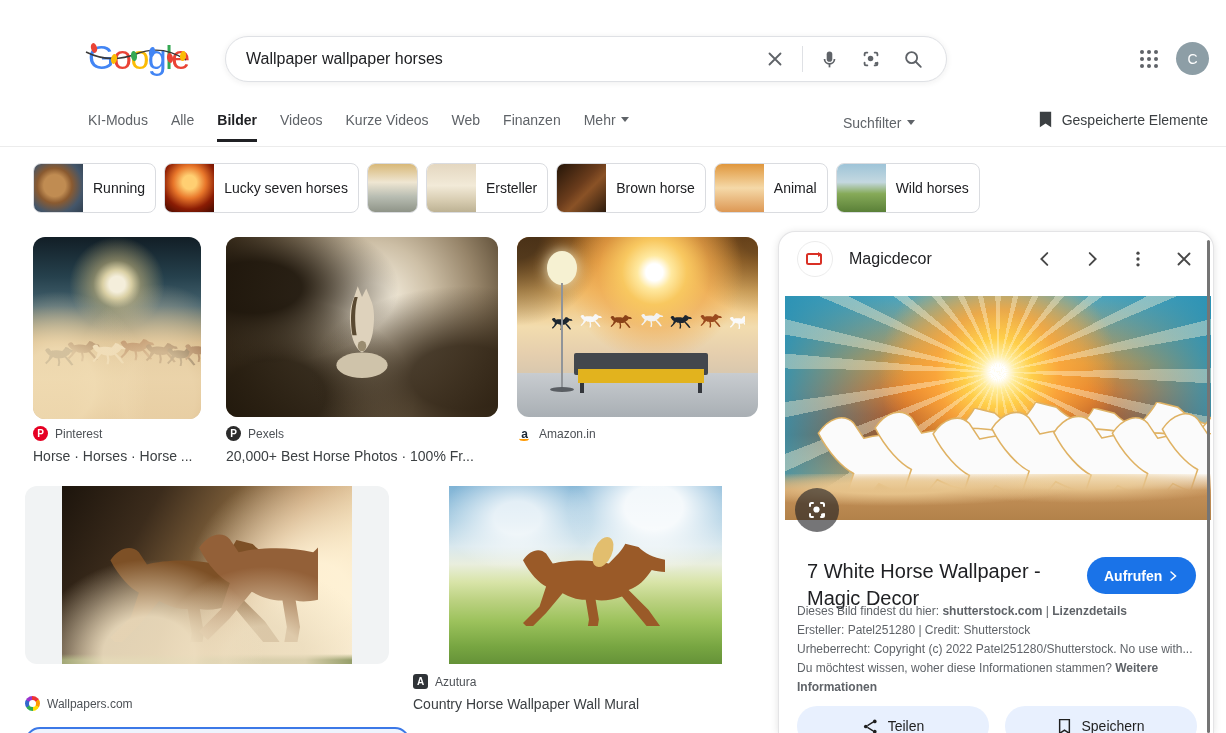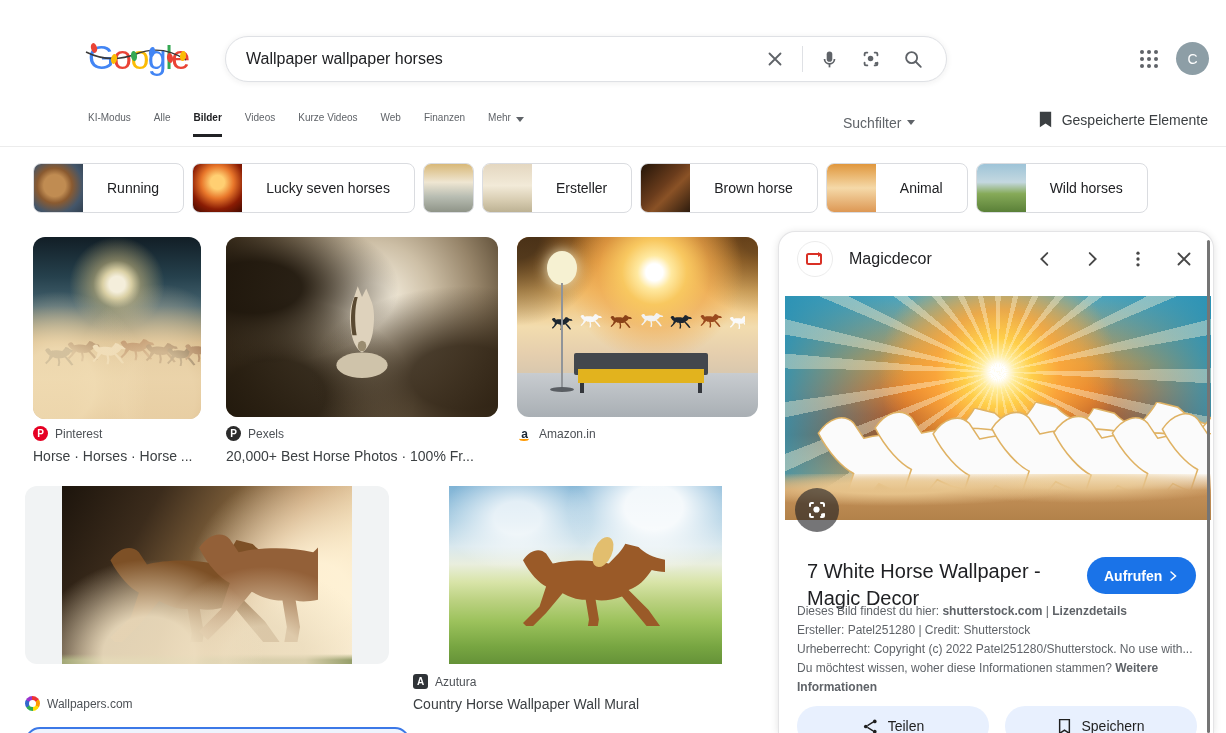--- a/index.html
+++ b/index.html
@@ -34,33 +34,33 @@
   .sb-divider { width:1px; height:26px; background:#dfe1e5; margin:0 6px; }
 
   .apps-grid { position:absolute; left:1139px; top:49px; cursor:pointer; }
   .avatar {
     position:absolute; left:1176px; top:42px; width:33px; height:33px; border-radius:50%;
     background:#8d9ea6; color:#fff; font-size:14px; display:flex; align-items:center; justify-content:center;
     cursor:pointer;
   }
 
   
-  .nav { position:absolute; left:88px; top:112px; display:flex; gap:23px; font-size:10px; color:#5f6368; }
+  .nav { position:absolute; left:88px; top:112px; display:flex; gap:23px; font-size:14px; color:#5f6368; }
   .tab { padding-bottom:14px; cursor:pointer; white-space:nowrap; display:flex; align-items:flex-start; gap:5px; }
   .tab.active { color:#202124; font-weight:bold; border-bottom:3px solid #202124; padding-bottom:11px; }
   .caret { width:0; height:0; border-left:4px solid transparent; border-right:4px solid transparent; border-top:5px solid #5f6368; display:inline-block; margin-top:5px; }
   .suchfilter { position:absolute; left:843px; top:115px; font-size:14px; color:#5f6368; display:flex; gap:6px; cursor:pointer; }
   .saved { position:absolute; right:18px; top:111px; display:flex; align-items:center; gap:9px; font-size:14px; color:#3c4043; cursor:pointer; }
   .nav-divider { position:absolute; left:0; top:146px; width:1226px; height:1px; background:#ececec; }
 
   
   .chips { position:absolute; left:33px; top:163px; display:flex; gap:8px; }
   .chip { display:flex; align-items:center; height:50px; border:1px solid #dadce0; border-radius:8px; background:#fff; overflow:hidden; cursor:pointer; flex:none; }
   .chip-thumb { width:49px; height:48px; flex:none; }
-  .chip-label { padding:0 24px; font-size:14px; color:#202124; white-space:nowrap; }
+  .chip-label { padding:0 10px; font-size:14px; color:#202124; white-space:nowrap; }
   .thumb1 { background:radial-gradient(circle at 42% 45%, #c08c52 0 28%, #8a5a30 45%, #44566a 72%, #31404f 100%); }
   .thumb2 { background:radial-gradient(circle at 50% 38%, #ffcf72 0 18%, #e8762a 42%, #8a1c04 70%, #420a00 100%); }
   .thumb3 { background:linear-gradient(180deg, #d8b878 0%, #efe6d2 38%, #b8bdb2 68%, #8f9488 100%); }
   .thumb4 { background:linear-gradient(180deg, #e4d7c0 0%, #f2ead8 45%, #d8cdb2 75%, #bdb294 100%); }
   .thumb5 { background:linear-gradient(135deg, #241508 0%, #6a3c1c 45%, #8a5226 60%, #2e1c0e 100%); }
   .thumb6 { background:linear-gradient(180deg, #e0973d 0%, #f5d9a8 50%, #dd9854 100%); }
   .thumb7 { background:linear-gradient(180deg, #9ec4d8 0%, #c4d8e0 38%, #86aa58 62%, #5a8038 100%); }
 
   
   .card { position:absolute; border-radius:12px; overflow:hidden; cursor:pointer; }

